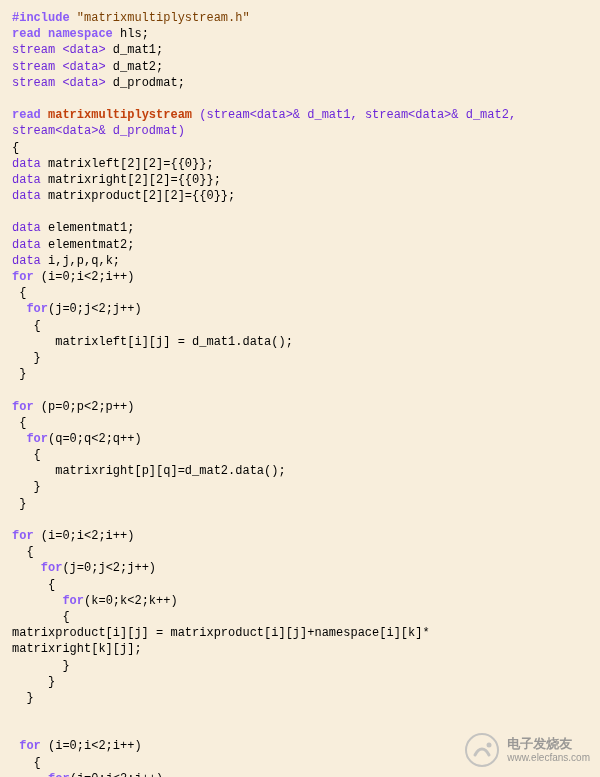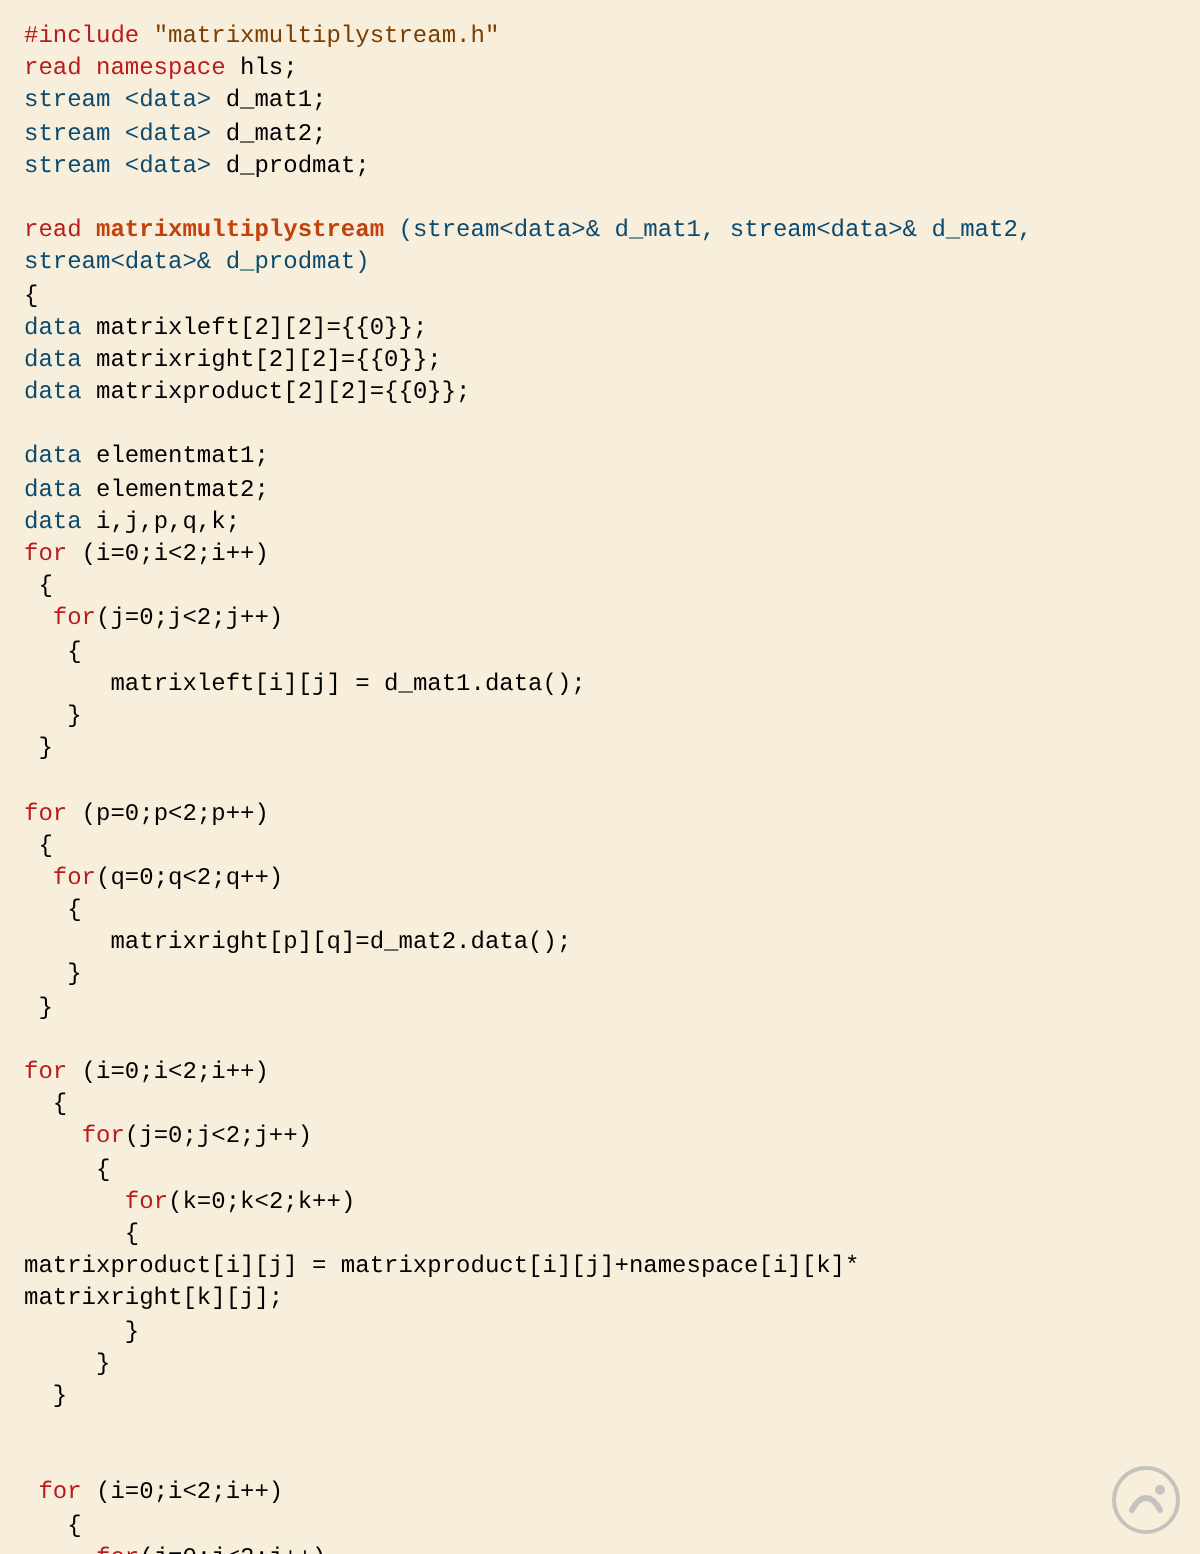--- a/index.html
+++ b/index.html
@@ -13,22 +13,22 @@
     padding: 10px 12px;
     color: #000;
     position: relative;
     overflow: hidden;
   }
   pre {
     white-space: pre;
     font-family: inherit;
     font-size: inherit;
   }
-  .kw { color: #b91c1c; font-weight: normal; }
-  .type { color: #0c4a6e; }
+  .kw { color: #8b5cf6; font-weight: bold; }
+  .type { color: #6d28d9; }
   .str { color: #7a3e00; }
   .fn { color: #c2410c; font-weight: bold; }
   .watermark {
     position: absolute;
     right: 10px;
     bottom: 10px;
     display: flex;
     align-items: center;
     gap: 8px;
     opacity: 0.85;
@@ -105,13 +105,17 @@
 </pre>
 
 <div class="watermark">
   <span>
     <svg width="34" height="34" viewBox="0 0 34 34">
       <circle cx="17" cy="17" r="16" fill="none" stroke="#bcbcbc" stroke-width="2"></circle>
       <path d="M10 22 C14 14, 20 14, 24 22" fill="none" stroke="#bcbcbc" stroke-width="3" stroke-linecap="round"></path>
       <circle cx="24" cy="12" r="2.5" fill="#bcbcbc"></circle>
     </svg>
   </span>
+  <span class="watermark-text">
+    <span class="title">电子发烧友</span>
+    <span class="url">www.elecfans.com</span>
+  </span>
 </div>
 
 </body></html>

